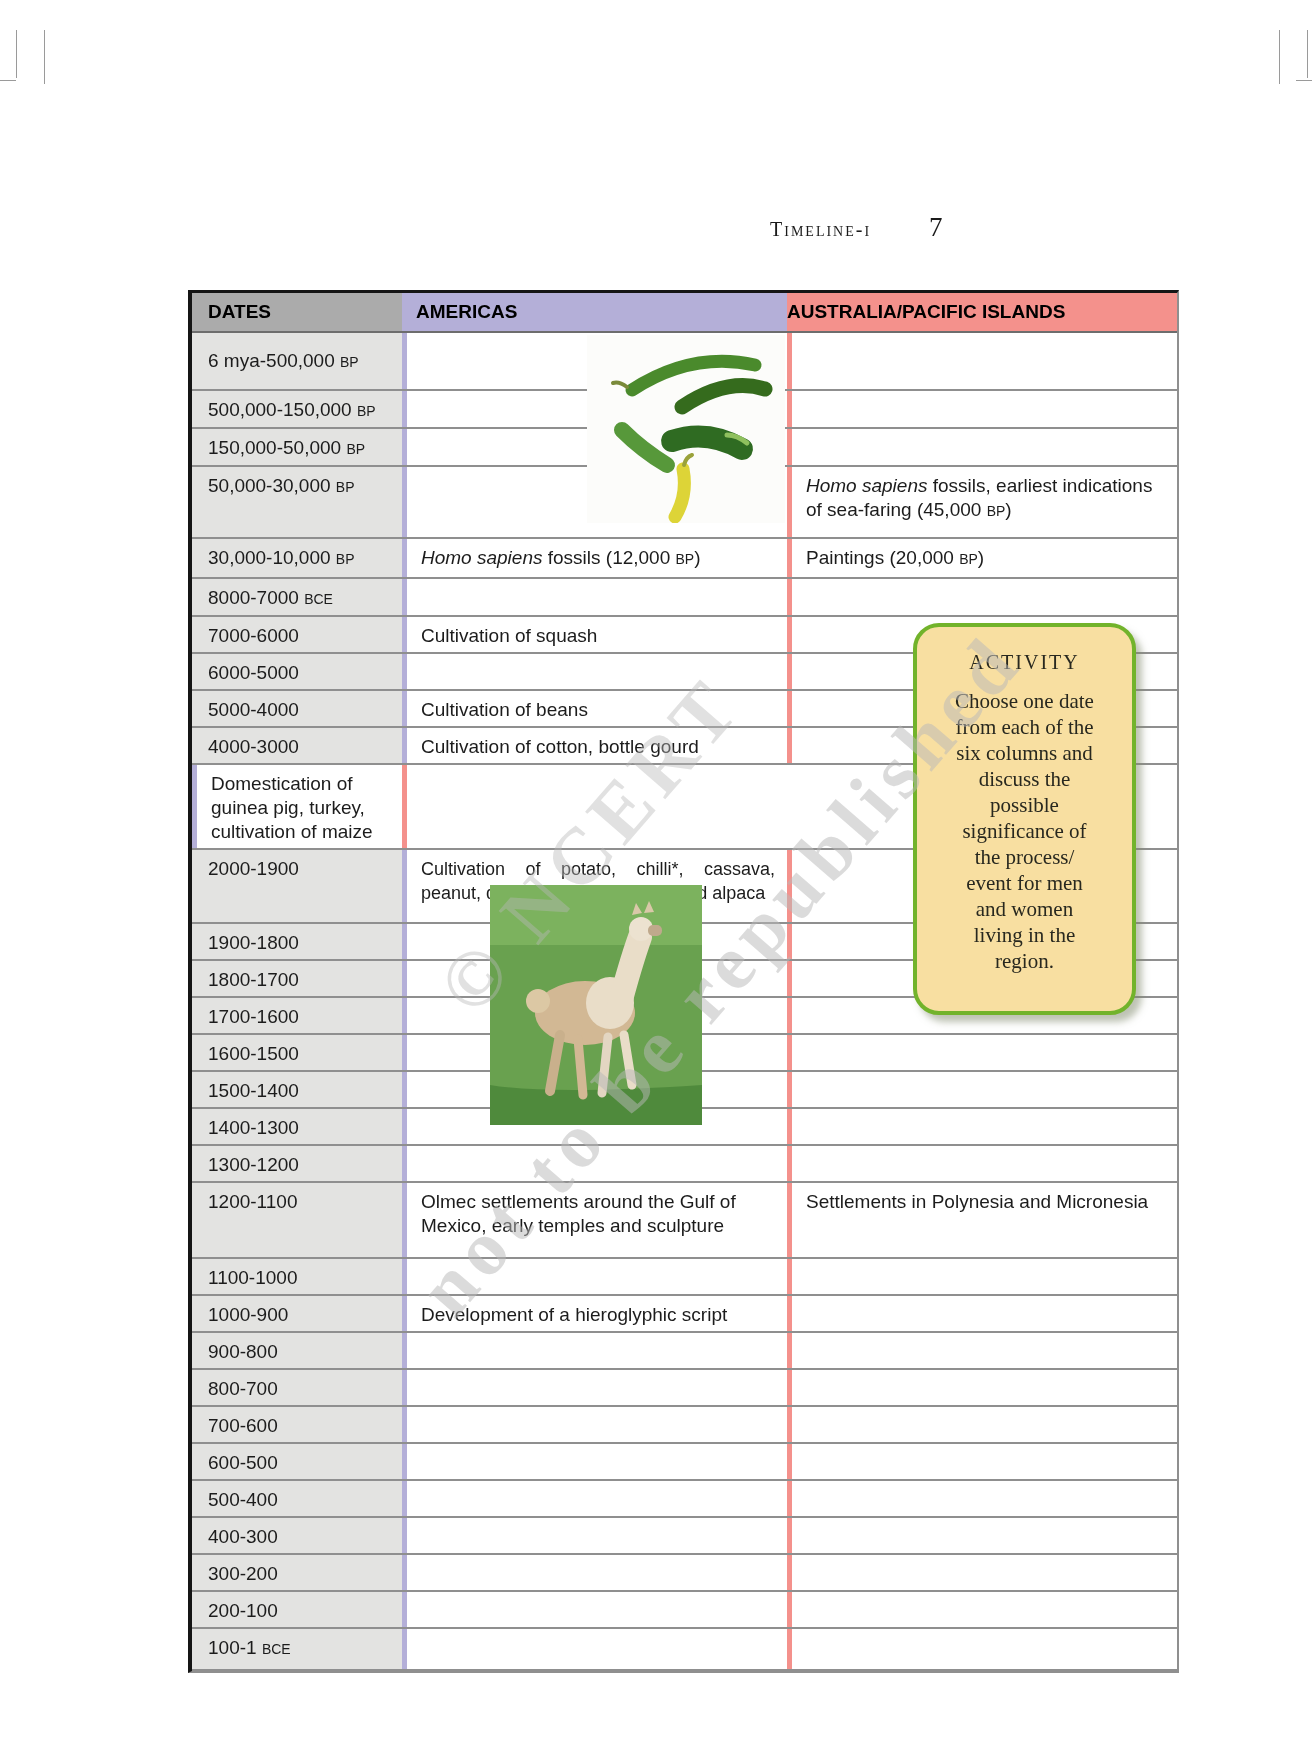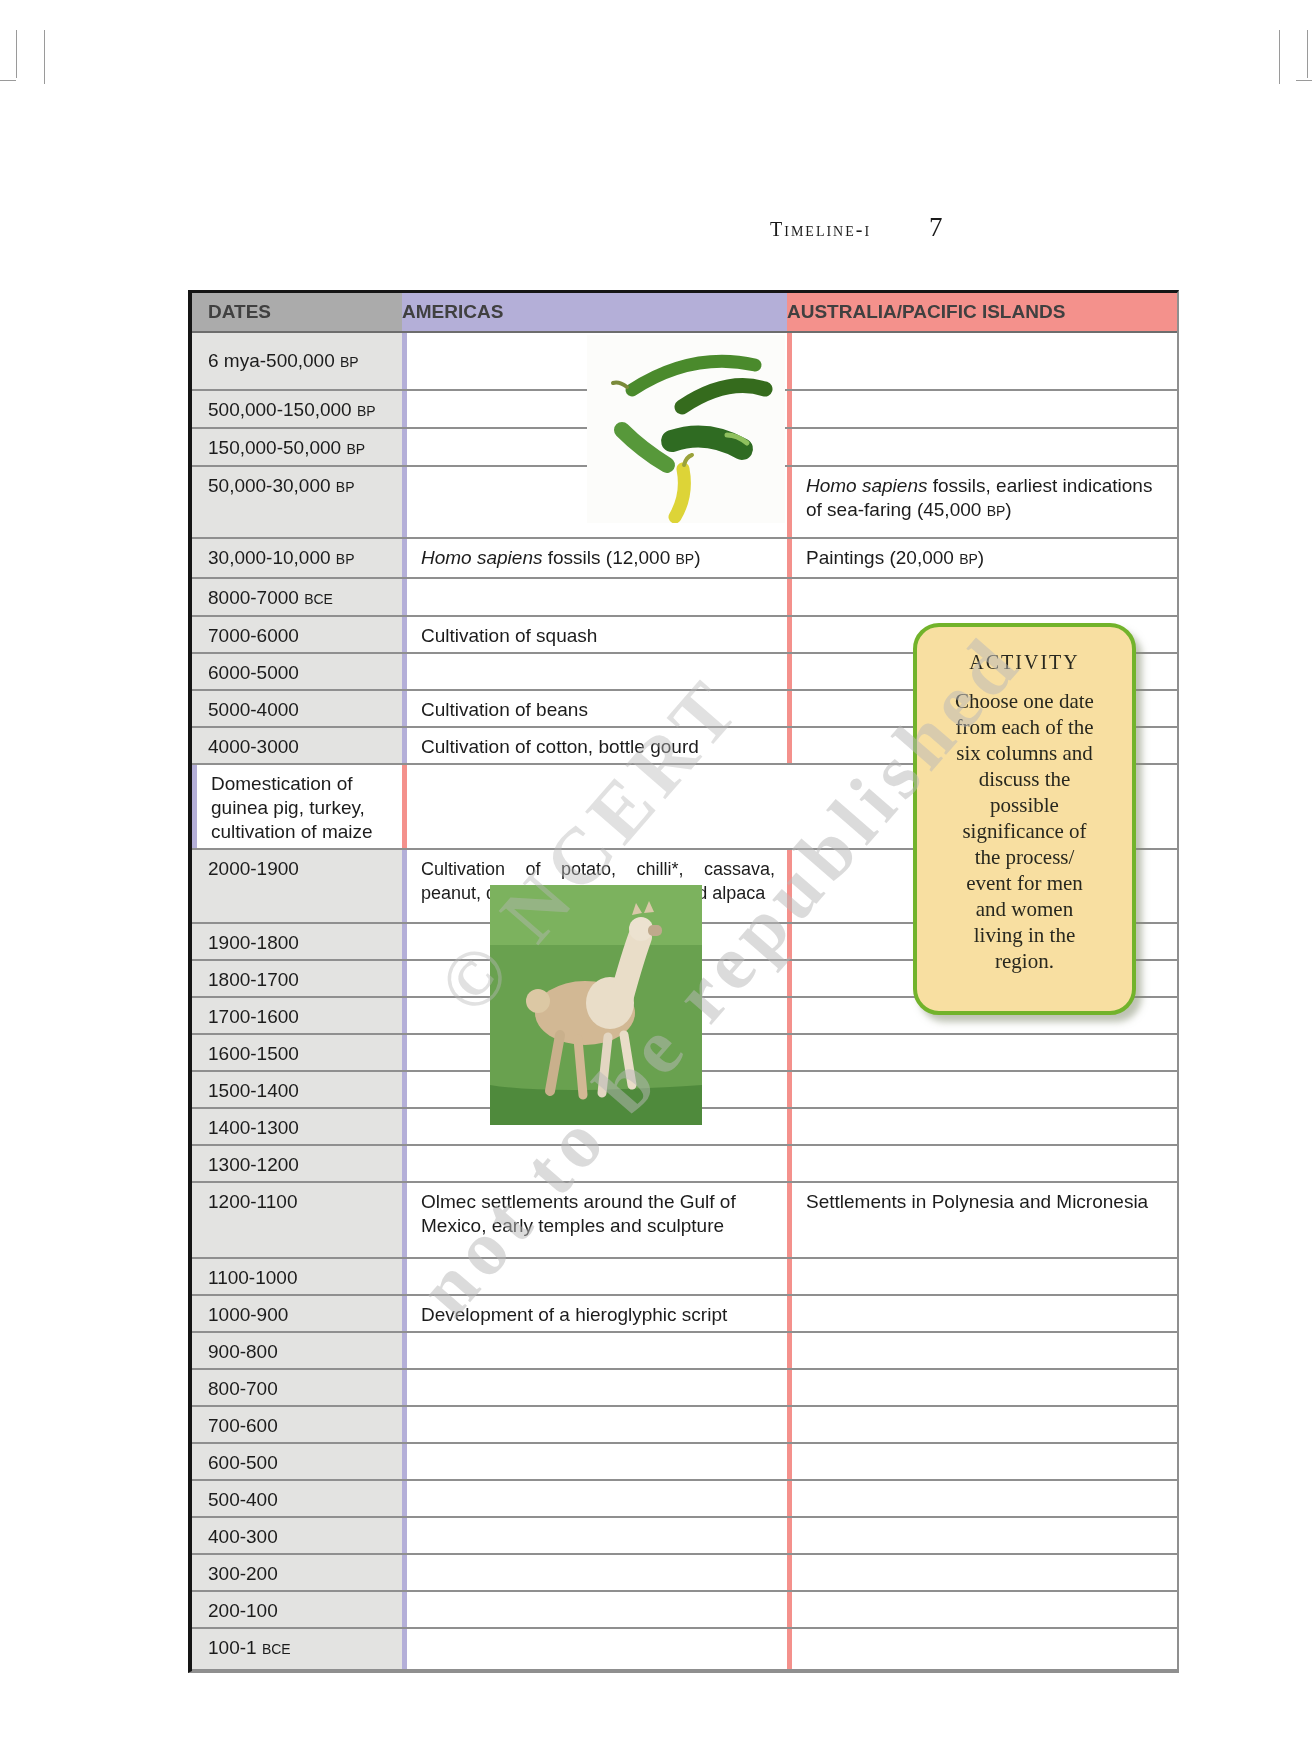--- a/index.html
+++ b/index.html
@@ -14,23 +14,23 @@
   .page-header .ht{font-family:"Liberation Serif",serif;font-variant:small-caps;
                    font-size:20px;letter-spacing:2px;color:#1a1a1a;}
   .page-header .pn{font-family:"Liberation Serif",serif;font-size:27px;color:#1a1a1a;}
 
   
   .timeline{position:absolute;left:188px;top:290px;width:985px;
             border-left:4px solid #151515;border-top:3px solid #151515;
             border-right:2px solid #8f8f8f;border-bottom:2px solid #8f8f8f;background:#fff;}
   .t-head,.t-row{display:grid;grid-template-columns:210px 385px 390px;}
   .t-head{height:38px;border-bottom:2px solid #6d6d6d;}
-  .h-cell{display:flex;align-items:center;font-weight:bold;font-size:19px;color:#404040;}
+  .h-cell{display:flex;align-items:center;font-weight:bold;font-size:19px;color:#000000;}
   .h-dates{background:var(--c-dates,#ababab);padding-left:16px;}
-  .h-americas{background:var(--c-amer,#b4afd8);}
+  .h-americas{background:var(--c-amer,#b4afd8);padding-left:14px;}
   .h-australia{background:var(--c-aust,#f4918c);padding-left:0;}
 
   .t-row{min-height:35px;border-bottom:2px solid #8f8f8f;}
   .cell{font-size:19px;line-height:24px;padding:7px 6px 4px 14px;}
   .date-cell{background:#e3e3e1;padding-left:16px;white-space:nowrap;}
   .americas-cell{border-left:5px solid var(--c-amer,#b4afd8);}
   .australia-cell{border-left:5px solid var(--c-aust,#f4918c);}
   .it{font-style:italic;text-align:center;}
   .sc{font-size:14px;}
   .row-0{min-height:56px}.row-0 .cell{padding-top:16px}

